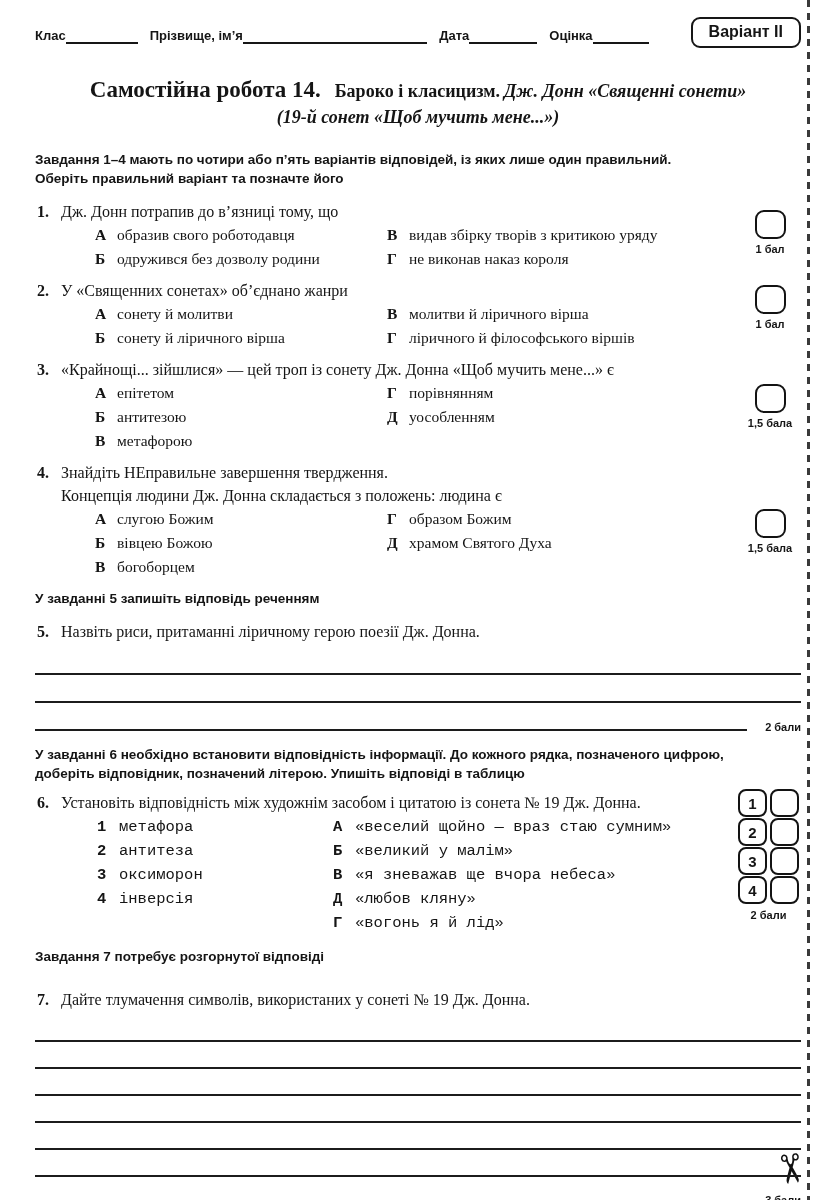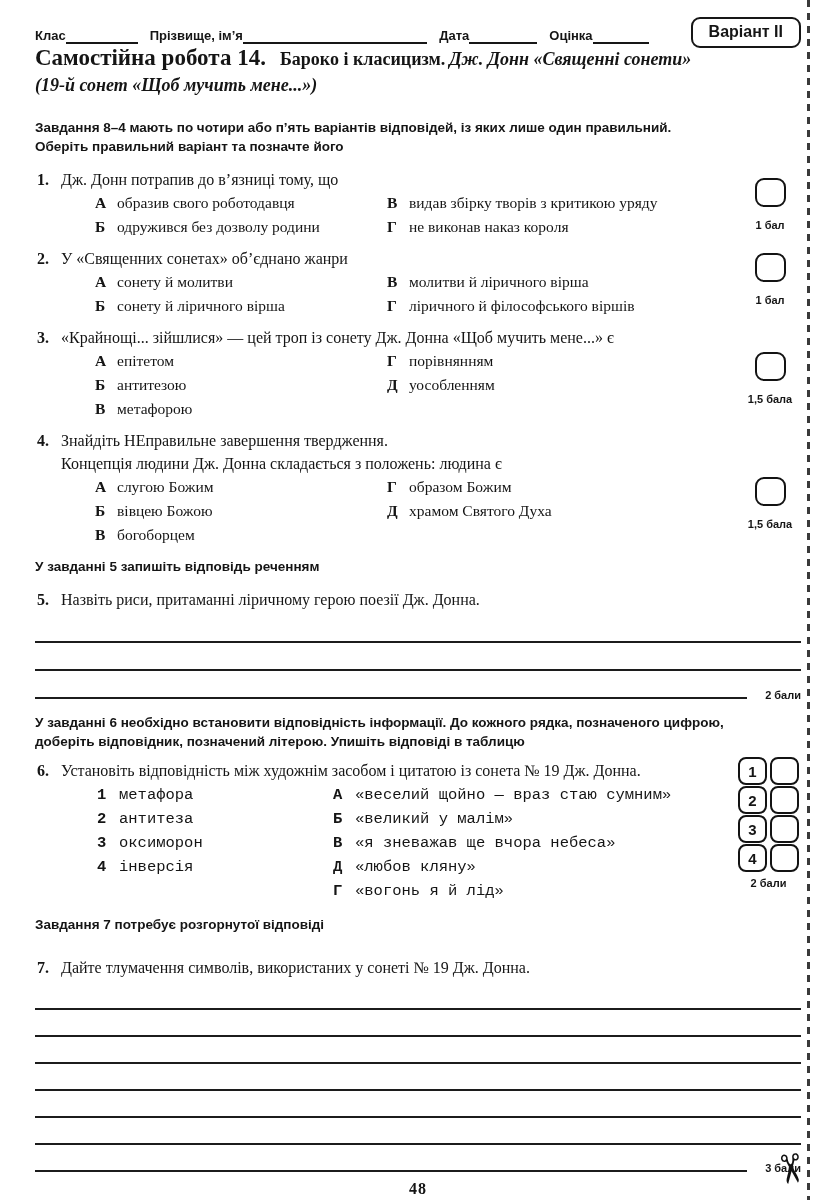--- a/index.html
+++ b/index.html
@@ -38,21 +38,21 @@
   .gap-s { width:12px; }
   .badge {
     margin-left:42px; margin-bottom:-4px;
     border:2.5px solid #161616; border-radius:9px;
     padding:4px 16px 5px;
     font-family:Liberation Sans, sans-serif; font-weight:bold; font-size:16px;
     white-space:nowrap;
   }
 
   
-  .title { margin-top:0; line-height:27px; }
+  .title { margin-top:32px; line-height:27px;text-align:center; }
   .t-main  { font-weight:bold; font-size:23px; }
   .t-topic { font-weight:bold; font-size:18px; margin-left:14px; }
   .t-ital  { font-weight:bold; font-style:italic; font-size:18px; }
   .t-line2 { font-weight:bold; font-style:italic; font-size:18px; line-height:25px; }
 
   
   .instr {
     font-family:"Liberation Sans", sans-serif; font-weight:bold;
     font-size:13.5px; line-height:19px; white-space:pre-line;
   }
@@ -76,21 +76,21 @@
   .ol { font-weight:bold; display:inline-block; min-width:22px; }
 
   
   .scorebox { position:absolute; right:0; width:62px; text-align:center; }
   .sb-top10 { top:10px; } .sb-top6 { top:6px; } .sb-top26 { top:26px; } .sb-top48 { top:48px; }
   .cbox {
     width:31px; height:29px; margin:0 auto;
     border:2.5px solid #131313; border-radius:9px; background:#fff;
   }
   .score {
-    margin-top:12px;
+    margin-top:4px;
     font-family:"Liberation Sans", sans-serif; font-weight:bold; font-size:11px;
     white-space:nowrap;
   }
 
   
   .ans { margin-top:4px; }
   .ans-line { height:28px; border-bottom:2px solid #1c1c1c; }
   .ans-line.q7l { height:27px; }
   .last-row { display:flex; align-items:flex-end; }
   .last-row .short { flex:1; margin-right:18px; }
@@ -139,21 +139,21 @@
       <span class="fill w-grade"></span>
       <span class="badge">Варіант II</span>
     </div>
 
     <div class="title">
       <span class="t-main">Самостійна робота 14.</span><span class="t-topic">Бароко і класицизм.</span>
       <span class="t-ital">Дж. Донн «Священні сонети»</span>
       <div class="t-line2">(19-й сонет «Щоб мучить мене...»)</div>
     </div>
 
-    <div class="instr mt-i1">Завдання 8–4 мають по чотири або п’ять варіантів відповідей, із яких лише один правильний.
+    <div class="instr mt-i1">Завдання 1–4 мають по чотири або п’ять варіантів відповідей, із яких лише один правильний.
 Оберіть правильний варіант та позначте його</div>
 
     <div class="q mt-q">
       <div class="q-head"><span class="q-num">1.</span><span>Дж. Донн потрапив до в’язниці тому, що</span></div>
       <div class="opts">
         <div class="opt-col1">
           <div class="opt"><b class="ol">А</b><span>образив свого роботодавця</span></div>
           <div class="opt"><b class="ol">Б</b><span>одружився без дозволу родини</span></div>
         </div>
         <div class="opt-col2">

